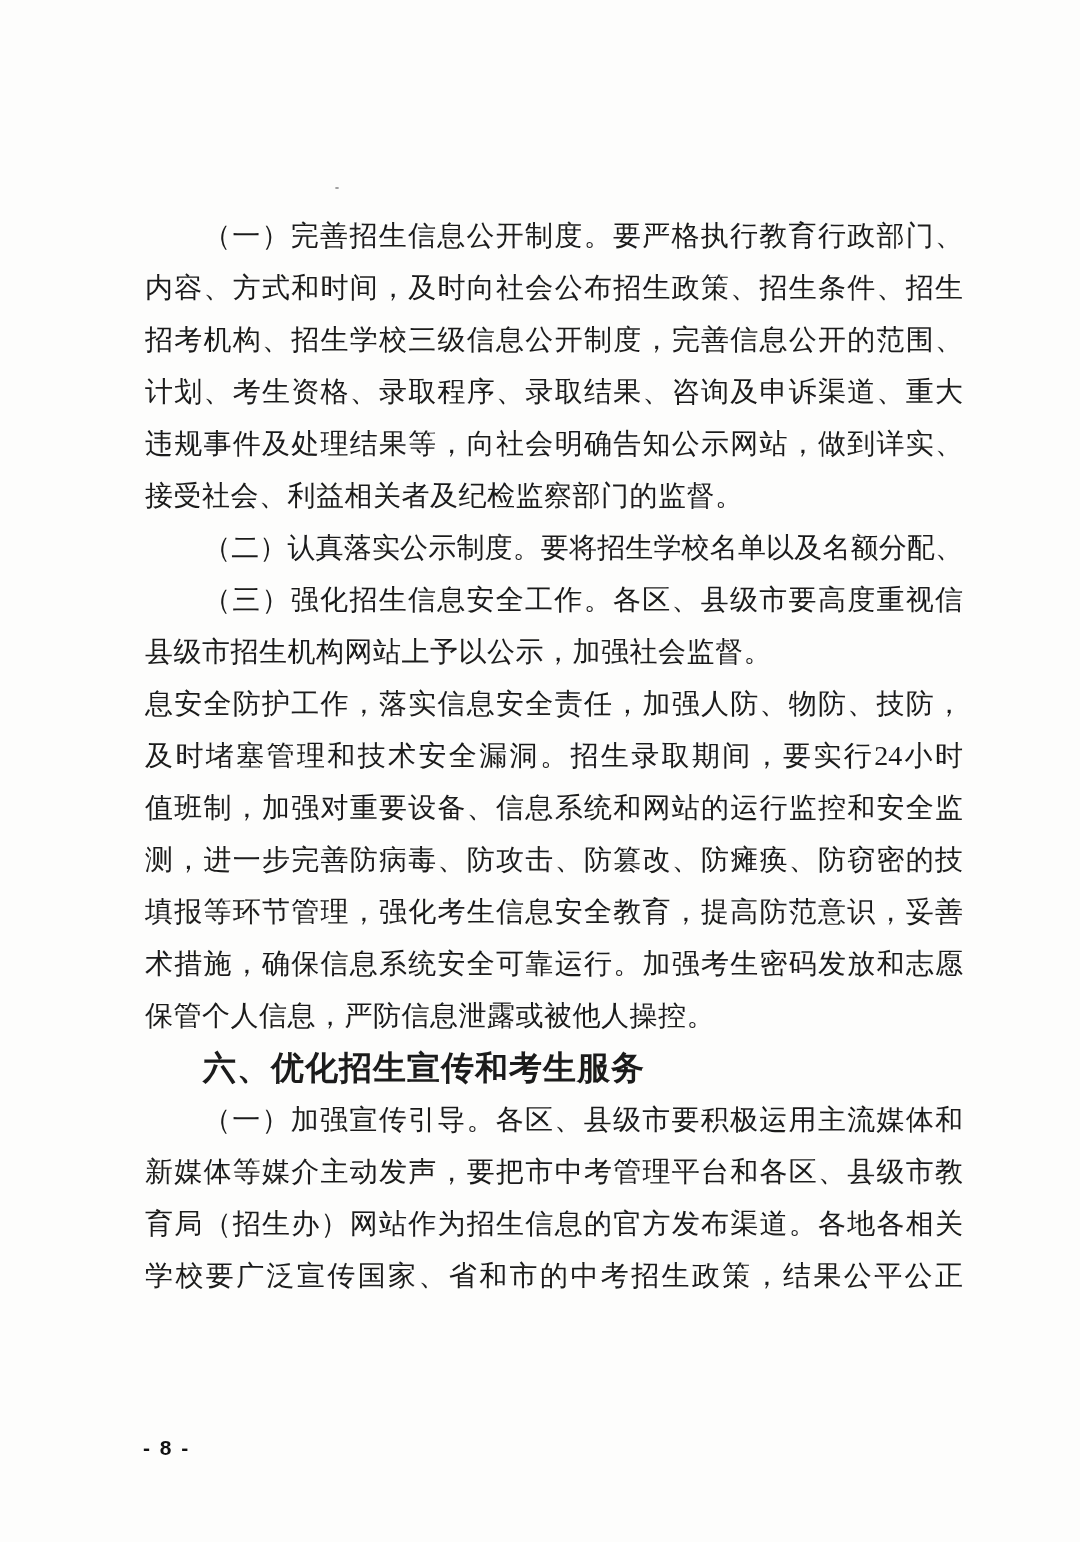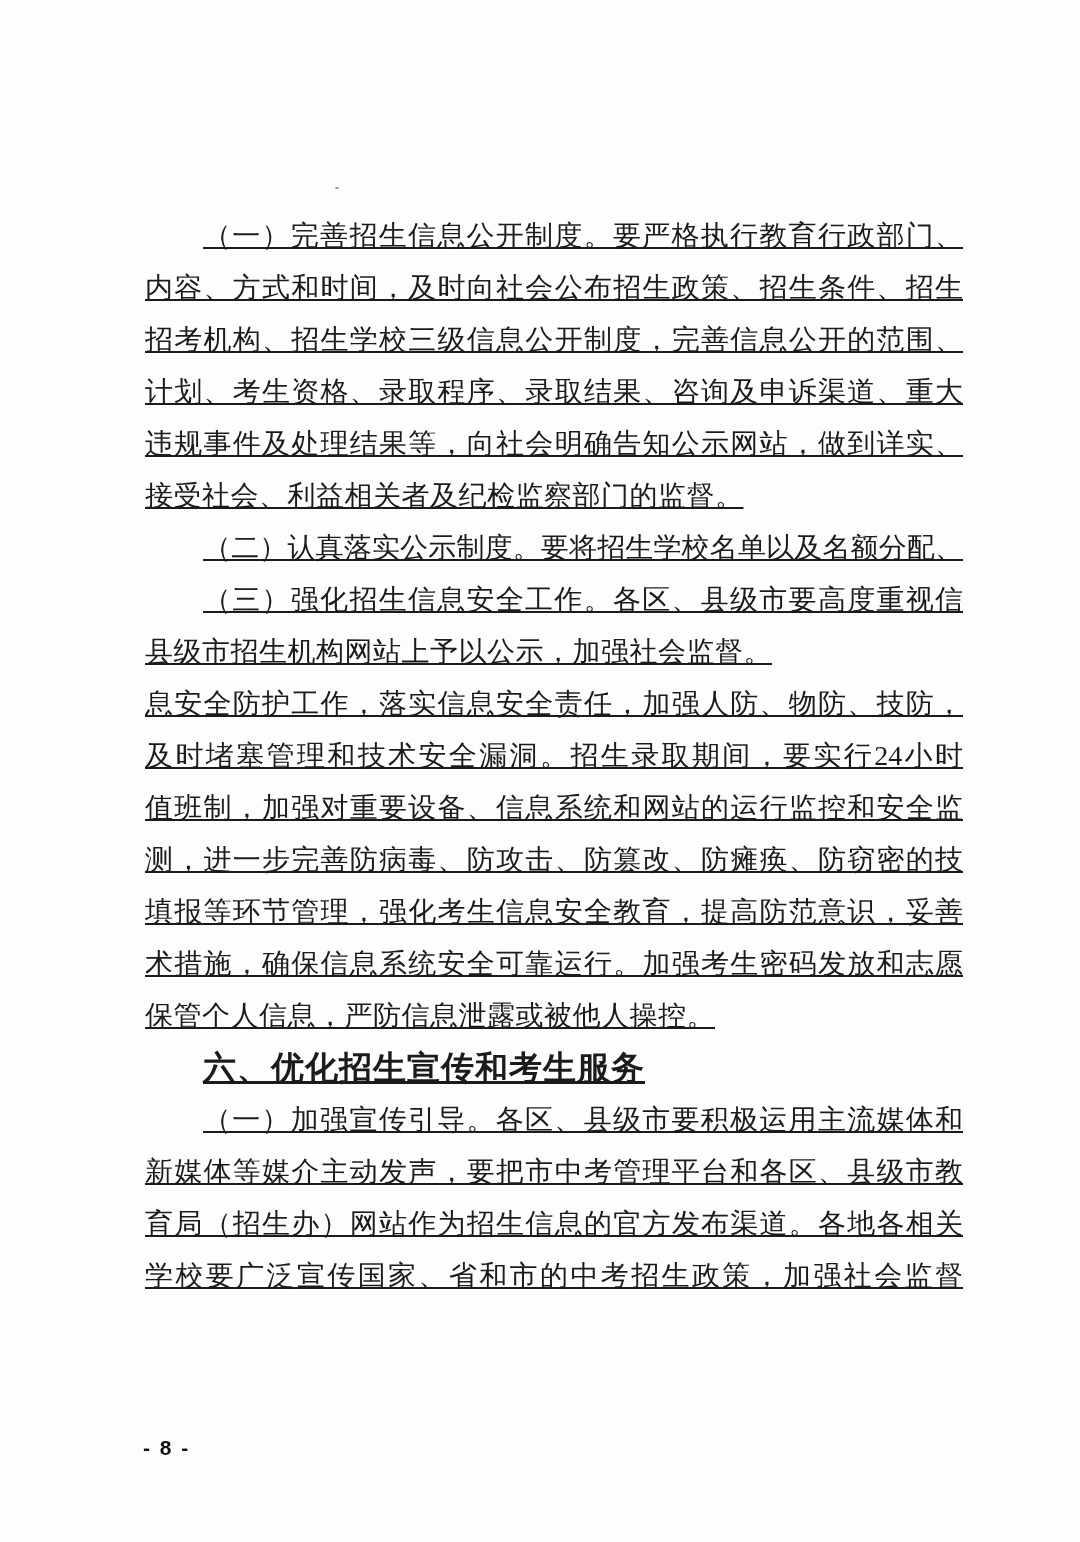--- a/index.html
+++ b/index.html
@@ -25,21 +25,20 @@
     top: 210px;
     width: 818px;
   }
   .line {
     font-size: 28px;
     line-height: 52px;
     height: 52px;
     color: #1b1b1b;
     white-space: nowrap;
     letter-spacing: 0.5px;
-    text-decoration: underline;
   }
   .line.justify {
     white-space: normal;
     text-align: justify;
     text-align-last: justify;
     text-justify: inter-character;
     letter-spacing: 0;
   }
   .line.indent {
     text-indent: 58px;
@@ -91,18 +90,18 @@
     <div class="line justify">及时堵塞管理和技术安全漏洞。招生录取期间，要实行24小时</div>
     <div class="line justify">值班制，加强对重要设备、信息系统和网站的运行监控和安全监</div>
     <div class="line justify">测，进一步完善防病毒、防攻击、防篡改、防瘫痪、防窃密的技</div>
     <div class="line justify">填报等环节管理，强化考生信息安全教育，提高防范意识，妥善</div>
     <div class="line justify">术措施，确保信息系统安全可靠运行。加强考生密码发放和志愿</div>
     <div class="line">保管个人信息，严防信息泄露或被他人操控。</div>
     <div class="line heading indent">六、优化招生宣传和考生服务</div>
     <div class="line indent justify">（一）加强宣传引导。各区、县级市要积极运用主流媒体和</div>
     <div class="line justify">新媒体等媒介主动发声，要把市中考管理平台和各区、县级市教</div>
     <div class="line justify">育局（招生办）网站作为招生信息的官方发布渠道。各地各相关</div>
-    <div class="line justify">学校要广泛宣传国家、省和市的中考招生政策，加强社会监督</div>
+    <div class="line justify">学校要广泛宣传国家、省和市的中考招生政策，结果公平公正</div>
   </div>
 
   <div class="page-number">- 8 -</div>
 
 </div>
 
 </body></html>

